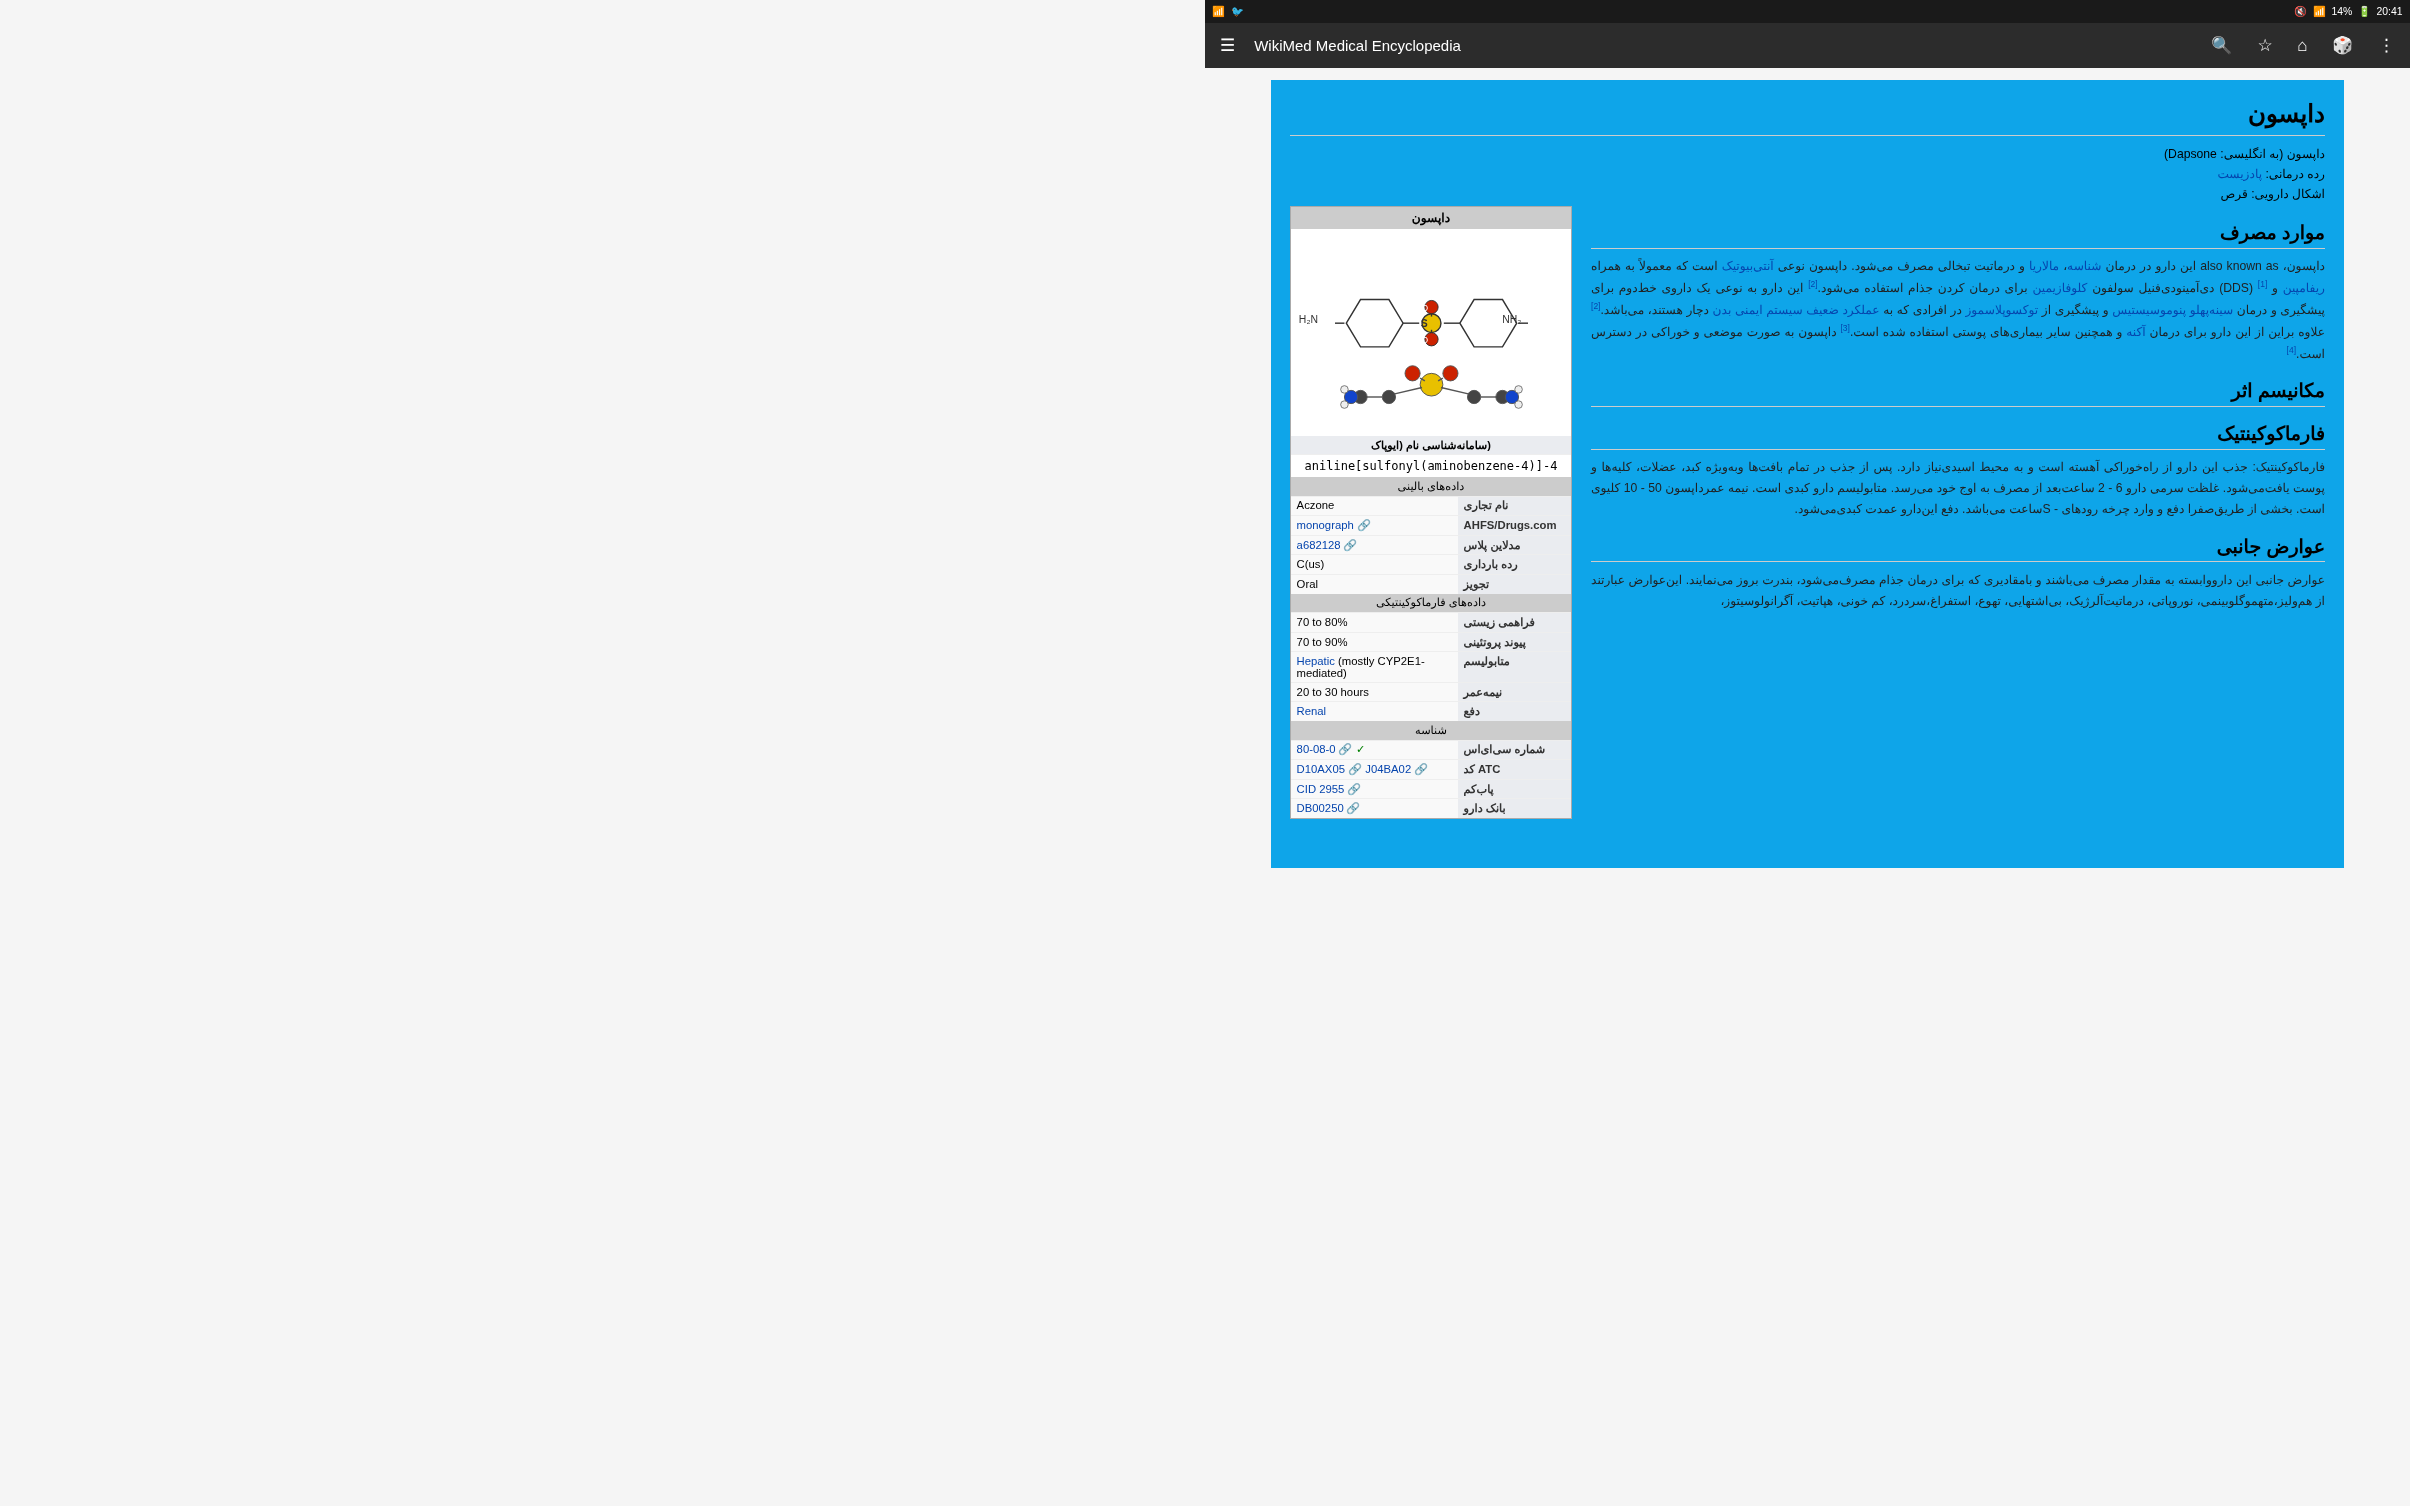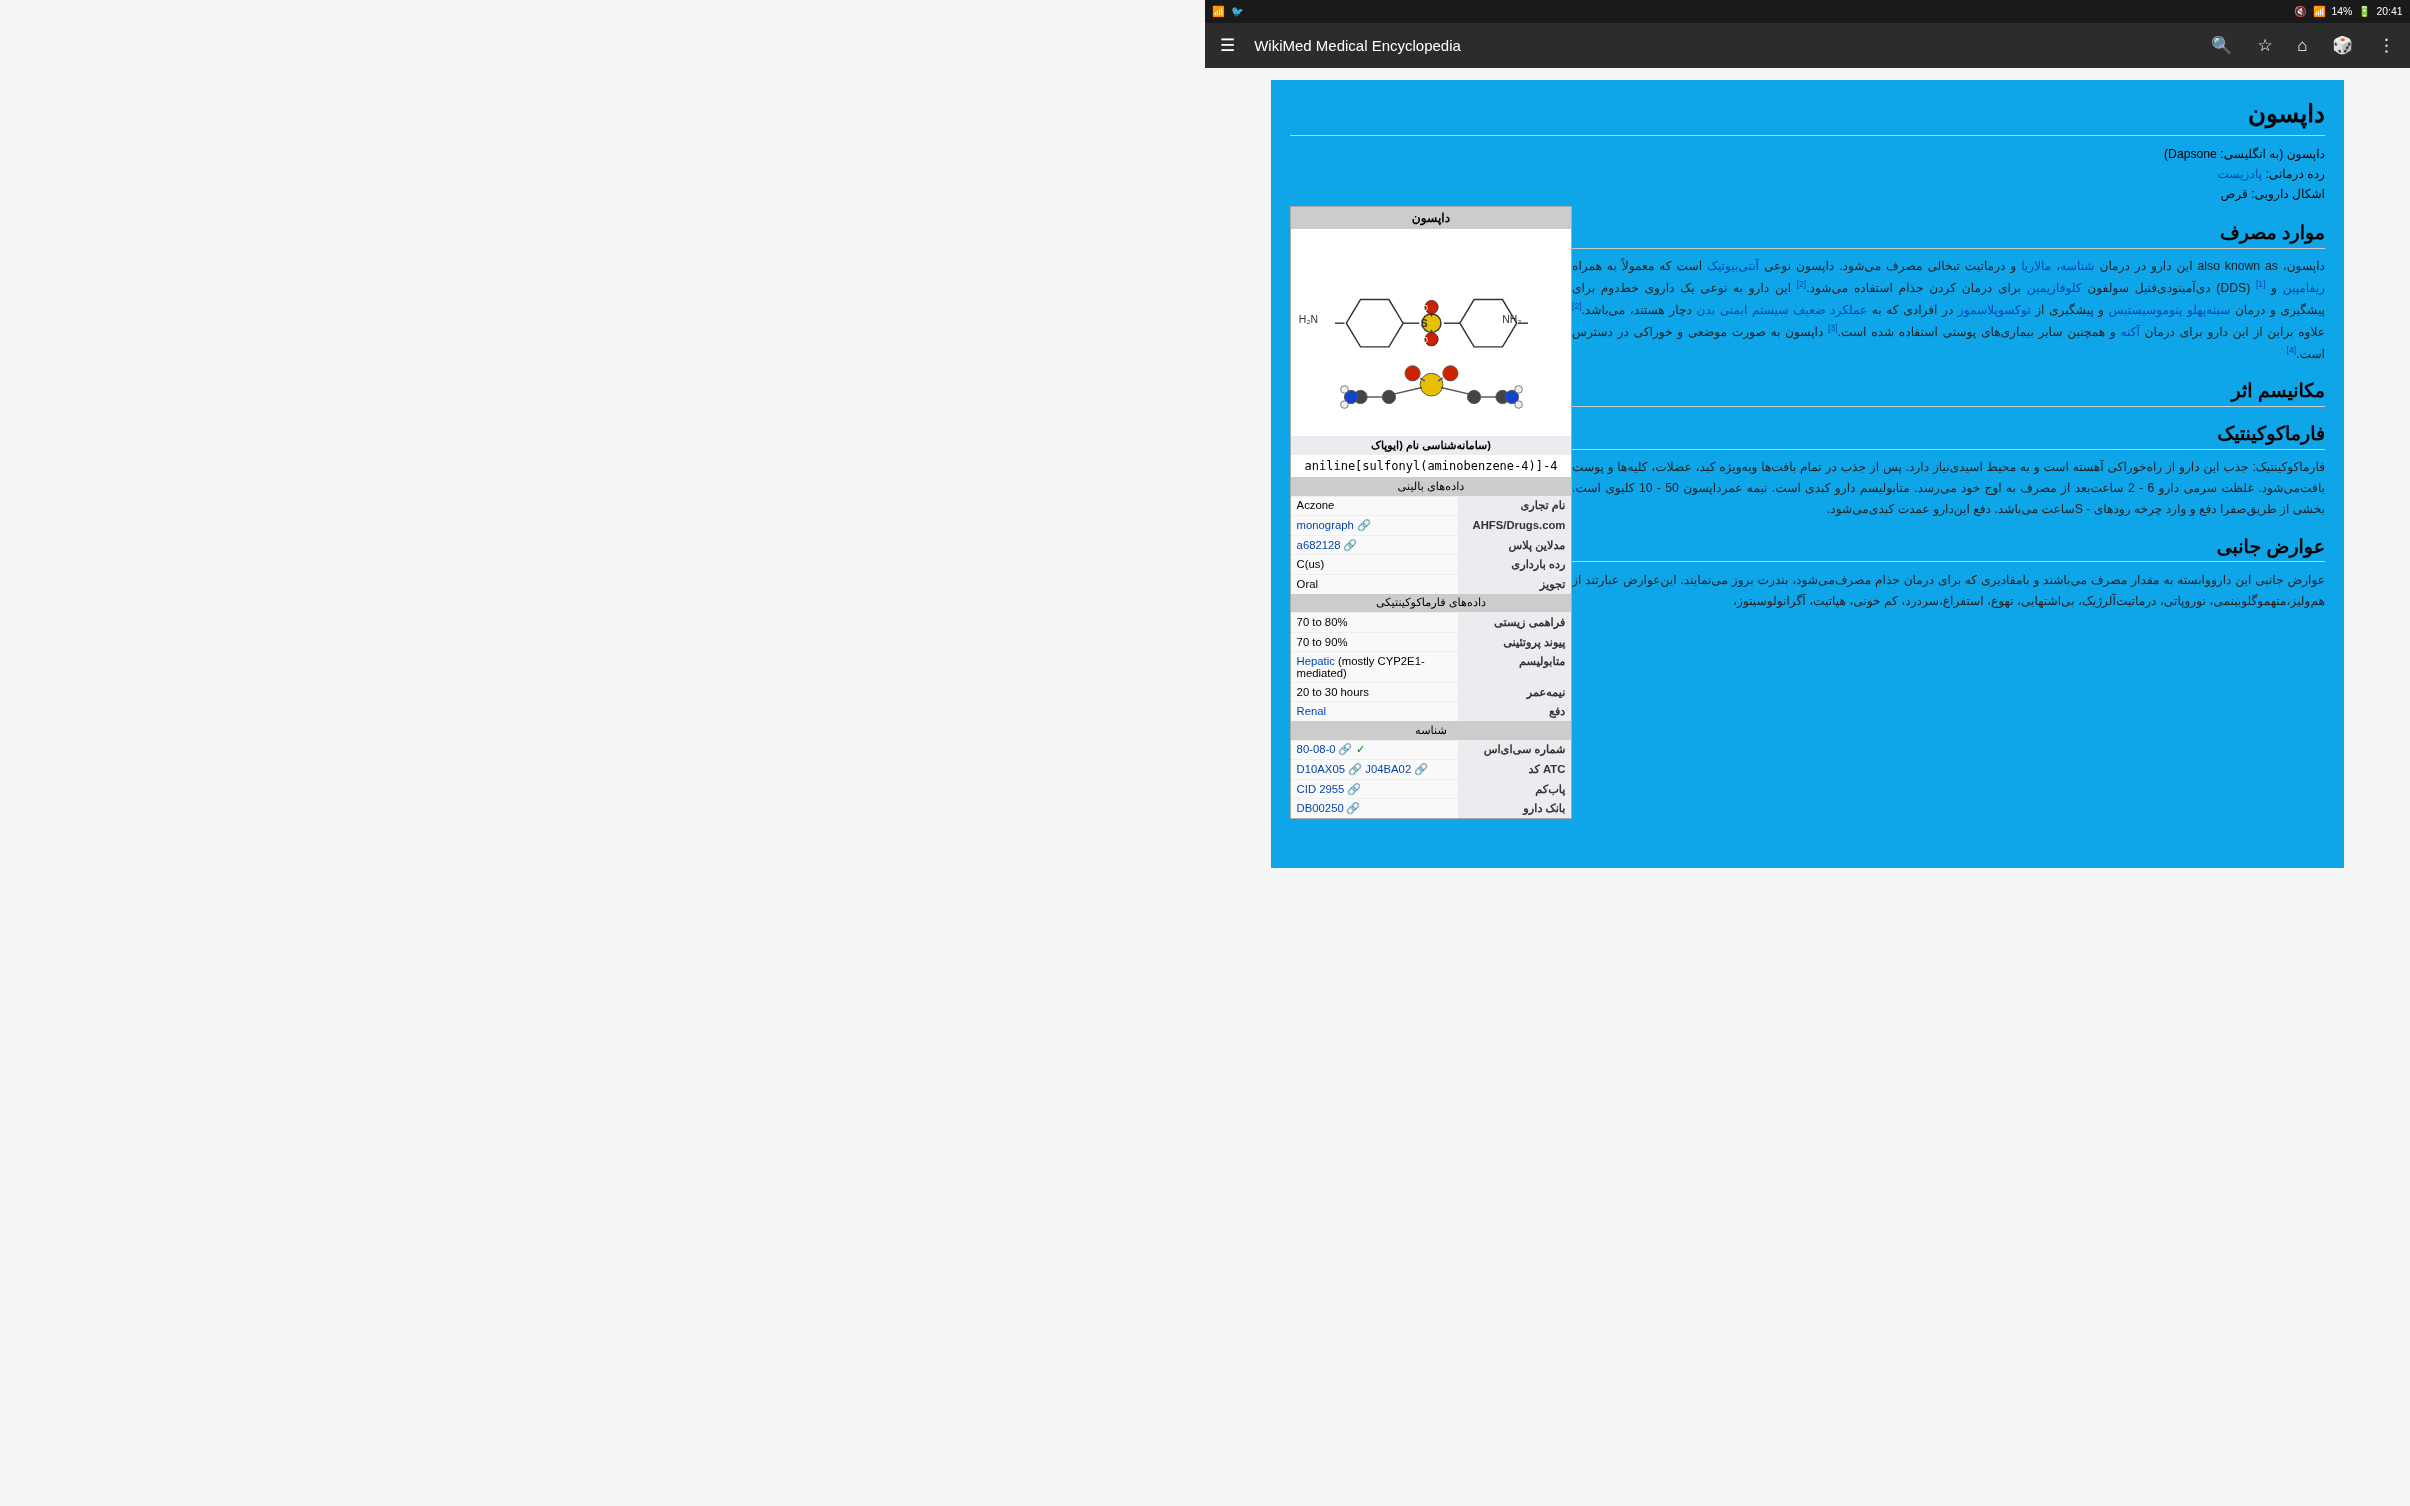--- a/index.html
+++ b/index.html
@@ -79,20 +79,21 @@
       font-size: 24.5px;
       font-weight: bold;
       text-align: right;
       border-bottom: 0.9px solid #ccc;
       padding-bottom: 7.5px;
       margin-bottom: 11.3px;
     }
 
     .content-grid {
       display: flex;
+      gap: 19px;
       direction: rtl;
     }
 
     .content-left {
       flex: 1;
       min-width: 0;
     }
 
     .content-right {
       width: 282px;
@@ -133,21 +134,21 @@
     .infobox-row {
       display: flex;
       border-top: 0.9px solid #eee;
       direction: rtl;
     }
     .infobox-label {
       background: #eaecf0;
       padding: 2.8px 5.6px;
       width: 113px;
       flex-shrink: 0;
-      text-align: right;
+      text-align: left;
       font-size: 11.3px;
       font-weight: bold;
       color: #333;
     }
     .infobox-value {
       padding: 2.8px 5.6px;
       flex: 1;
       text-align: left;
       font-size: 11.3px;
       direction: ltr;

